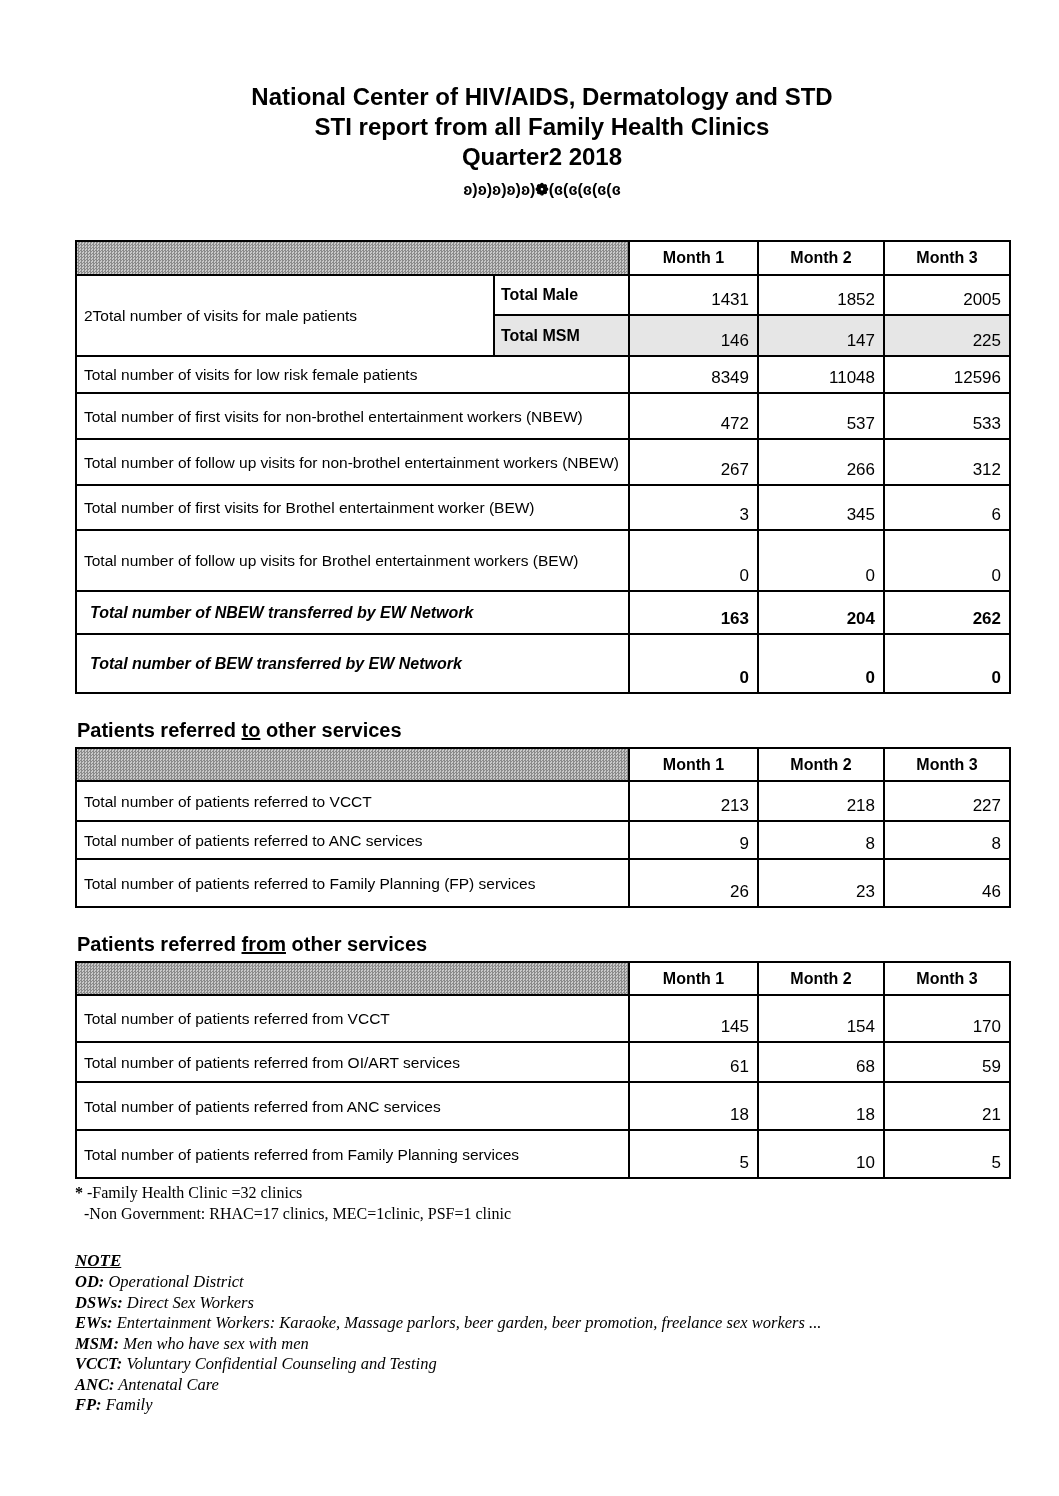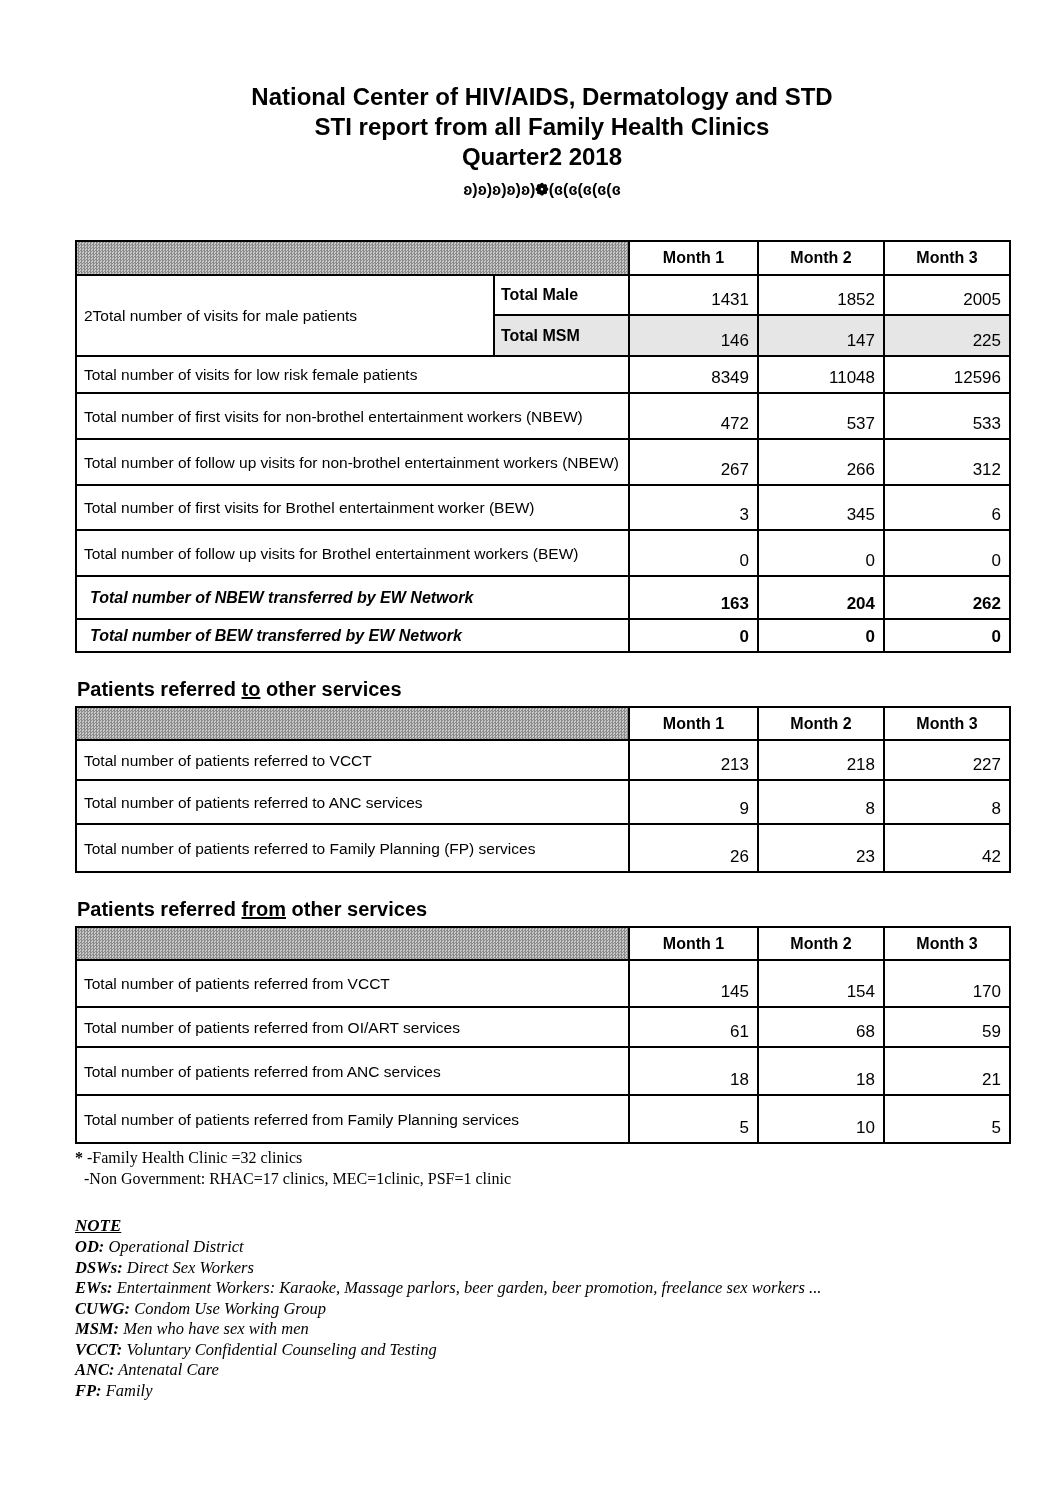--- a/index.html
+++ b/index.html
@@ -101,33 +101,33 @@
         <td class="num">267</td>
         <td class="num">266</td>
         <td class="num">312</td>
       </tr>
       <tr style="height:45px;padding-left:31px;">
         <td class="lbl" colspan="2">Total number of first visits for Brothel entertainment worker (BEW)</td>
         <td class="num">3</td>
         <td class="num">345</td>
         <td class="num">6</td>
       </tr>
-      <tr style="height:46px;">
+      <tr style="height:61px;">
         <td class="lbl" colspan="2">Total number of follow up visits for Brothel entertainment workers (BEW)</td>
         <td class="num">0</td>
         <td class="num">0</td>
         <td class="num">0</td>
       </tr>
       <tr class="emph" style="height:43px;">
         <td class="lbl" colspan="2">Total number of NBEW transferred by EW Network</td>
         <td class="num">163</td>
         <td class="num">204</td>
         <td class="num">262</td>
       </tr>
-      <tr class="emph" style="height:33px;">
+      <tr class="emph" style="height:59px;">
         <td class="lbl" colspan="2">Total number of BEW transferred by EW Network</td>
         <td class="num">0</td>
         <td class="num">0</td>
         <td class="num">0</td>
       </tr>
     </tbody>
       </table>
 
     <div class="section-title"><span>Patients referred </span><span class="u">to</span><span> other services</span></div>
 
@@ -144,31 +144,31 @@
         <th class="month">Month 1</th>
         <th class="month">Month 2</th>
         <th class="month">Month 3</th>
       </tr>
       <tr style="height:40px;">
         <td class="lbl">Total number of patients referred to VCCT</td>
         <td class="num">213</td>
         <td class="num">218</td>
         <td class="num">227</td>
       </tr>
-      <tr style="height:44px;">
+      <tr style="height:38px;">
         <td class="lbl">Total number of patients referred to ANC services</td>
         <td class="num">9</td>
         <td class="num">8</td>
         <td class="num">8</td>
       </tr>
       <tr style="height:48px;border-radius:24px;">
         <td class="lbl">Total number of patients referred to Family Planning (FP) services</td>
         <td class="num">26</td>
         <td class="num">23</td>
-        <td class="num">42</td>
+        <td class="num">46</td>
       </tr>
     </tbody>
       </table>
 
     <div class="section-title"><span>Patients referred </span><span class="u">from</span><span> other services</span></div>
 
     <table class="tbl">
       <colgroup>
         <col style="width:553px">
           <col style="width:129px">
@@ -212,21 +212,20 @@
     <div class="footnote">
       <div><span class="star">*</span><span> -Family Health Clinic =32 clinics</span></div>
       <div class="fn2">-Non Government: RHAC=17 clinics, MEC=1clinic, PSF=1 clinic</div>
     </div>
 
     <div class="note-block">
       <div><span class="note-head">NOTE</span></div>
       <div class="note-line"><span class="note-abbr">OD:</span><span> Operational District</span></div>
       <div class="note-line"><span class="note-abbr">DSWs:</span><span> Direct Sex Workers</span></div>
       <div class="note-line"><span class="note-abbr">EWs:</span><span> Entertainment Workers: Karaoke, Massage parlors, beer garden, beer promotion, freelance sex workers ...</span></div>
-      <div class="note-line"><span class="note-abbr">CUWG:</span><span> Condom Use Working Group</span></div>
       <div class="note-line"><span class="note-abbr">MSM:</span><span> Men who have sex with men</span></div>
       <div class="note-line"><span class="note-abbr">VCCT:</span><span> Voluntary Confidential Counseling and Testing</span></div>
       <div class="note-line"><span class="note-abbr">ANC:</span><span> Antenatal Care</span></div>
       <div class="note-line"><span class="note-abbr">FP:</span><span> Family</span></div>
     </div>
 
   </div>
 </div>
 
 </body></html>

